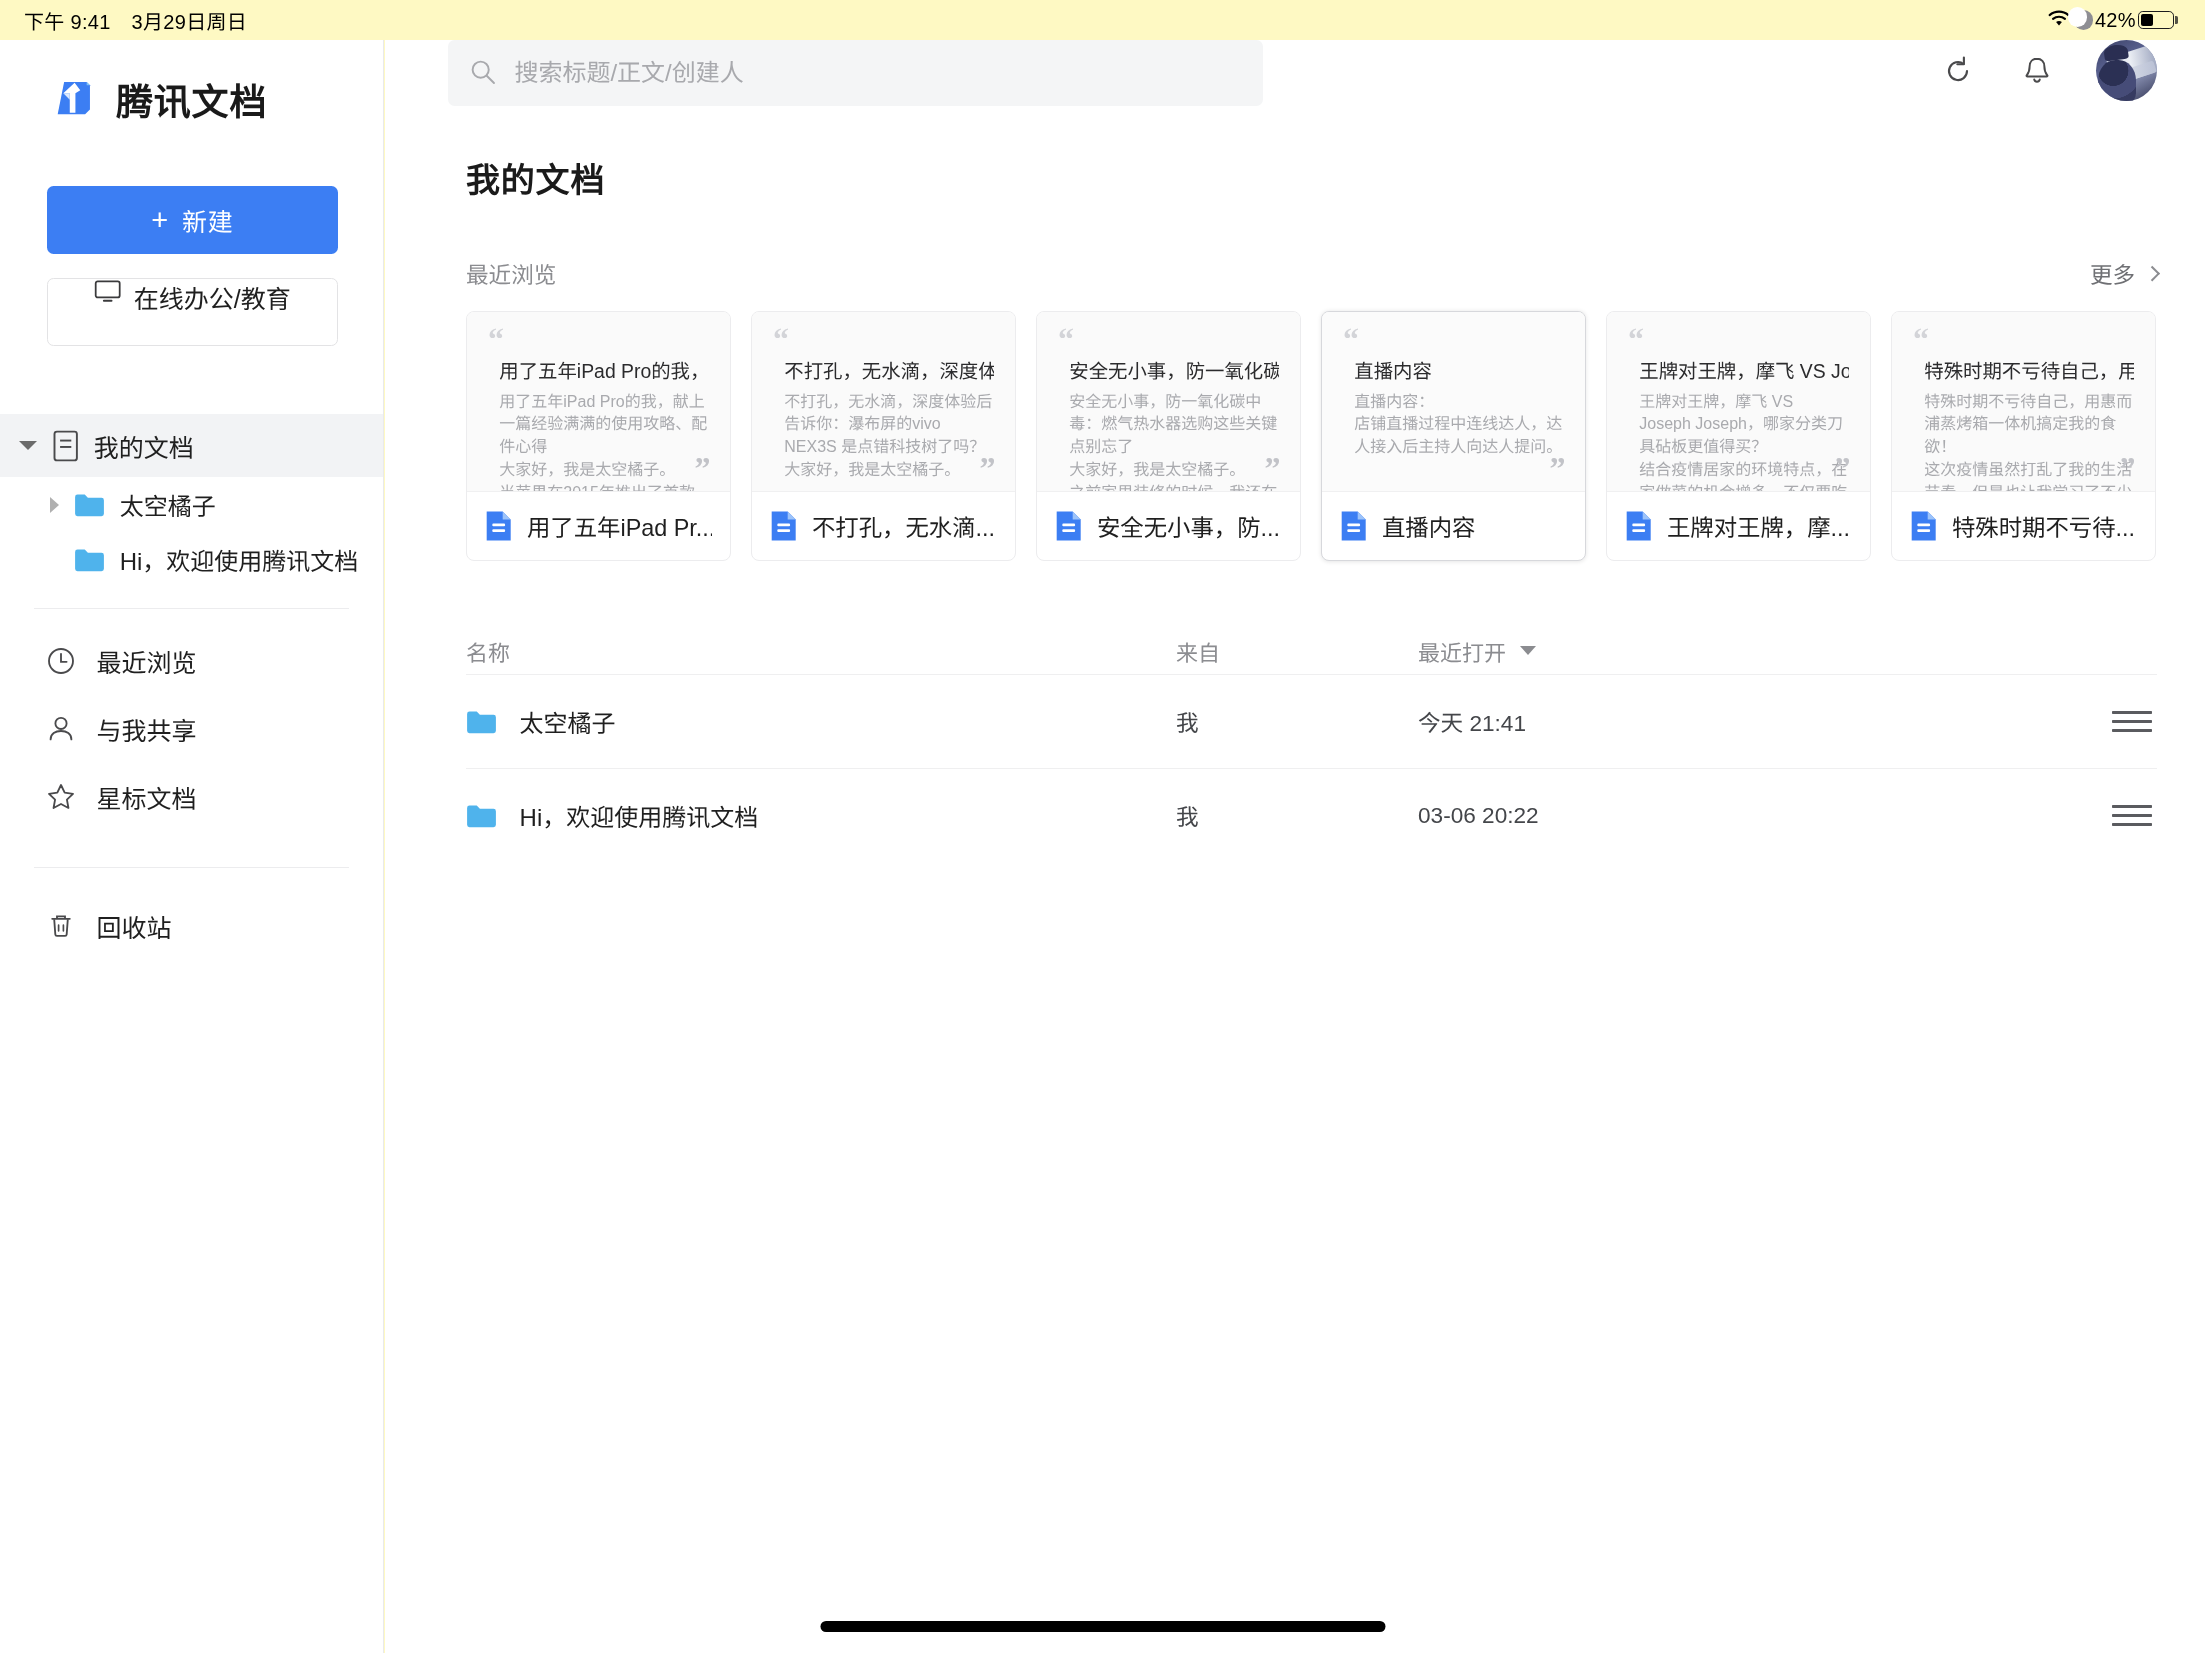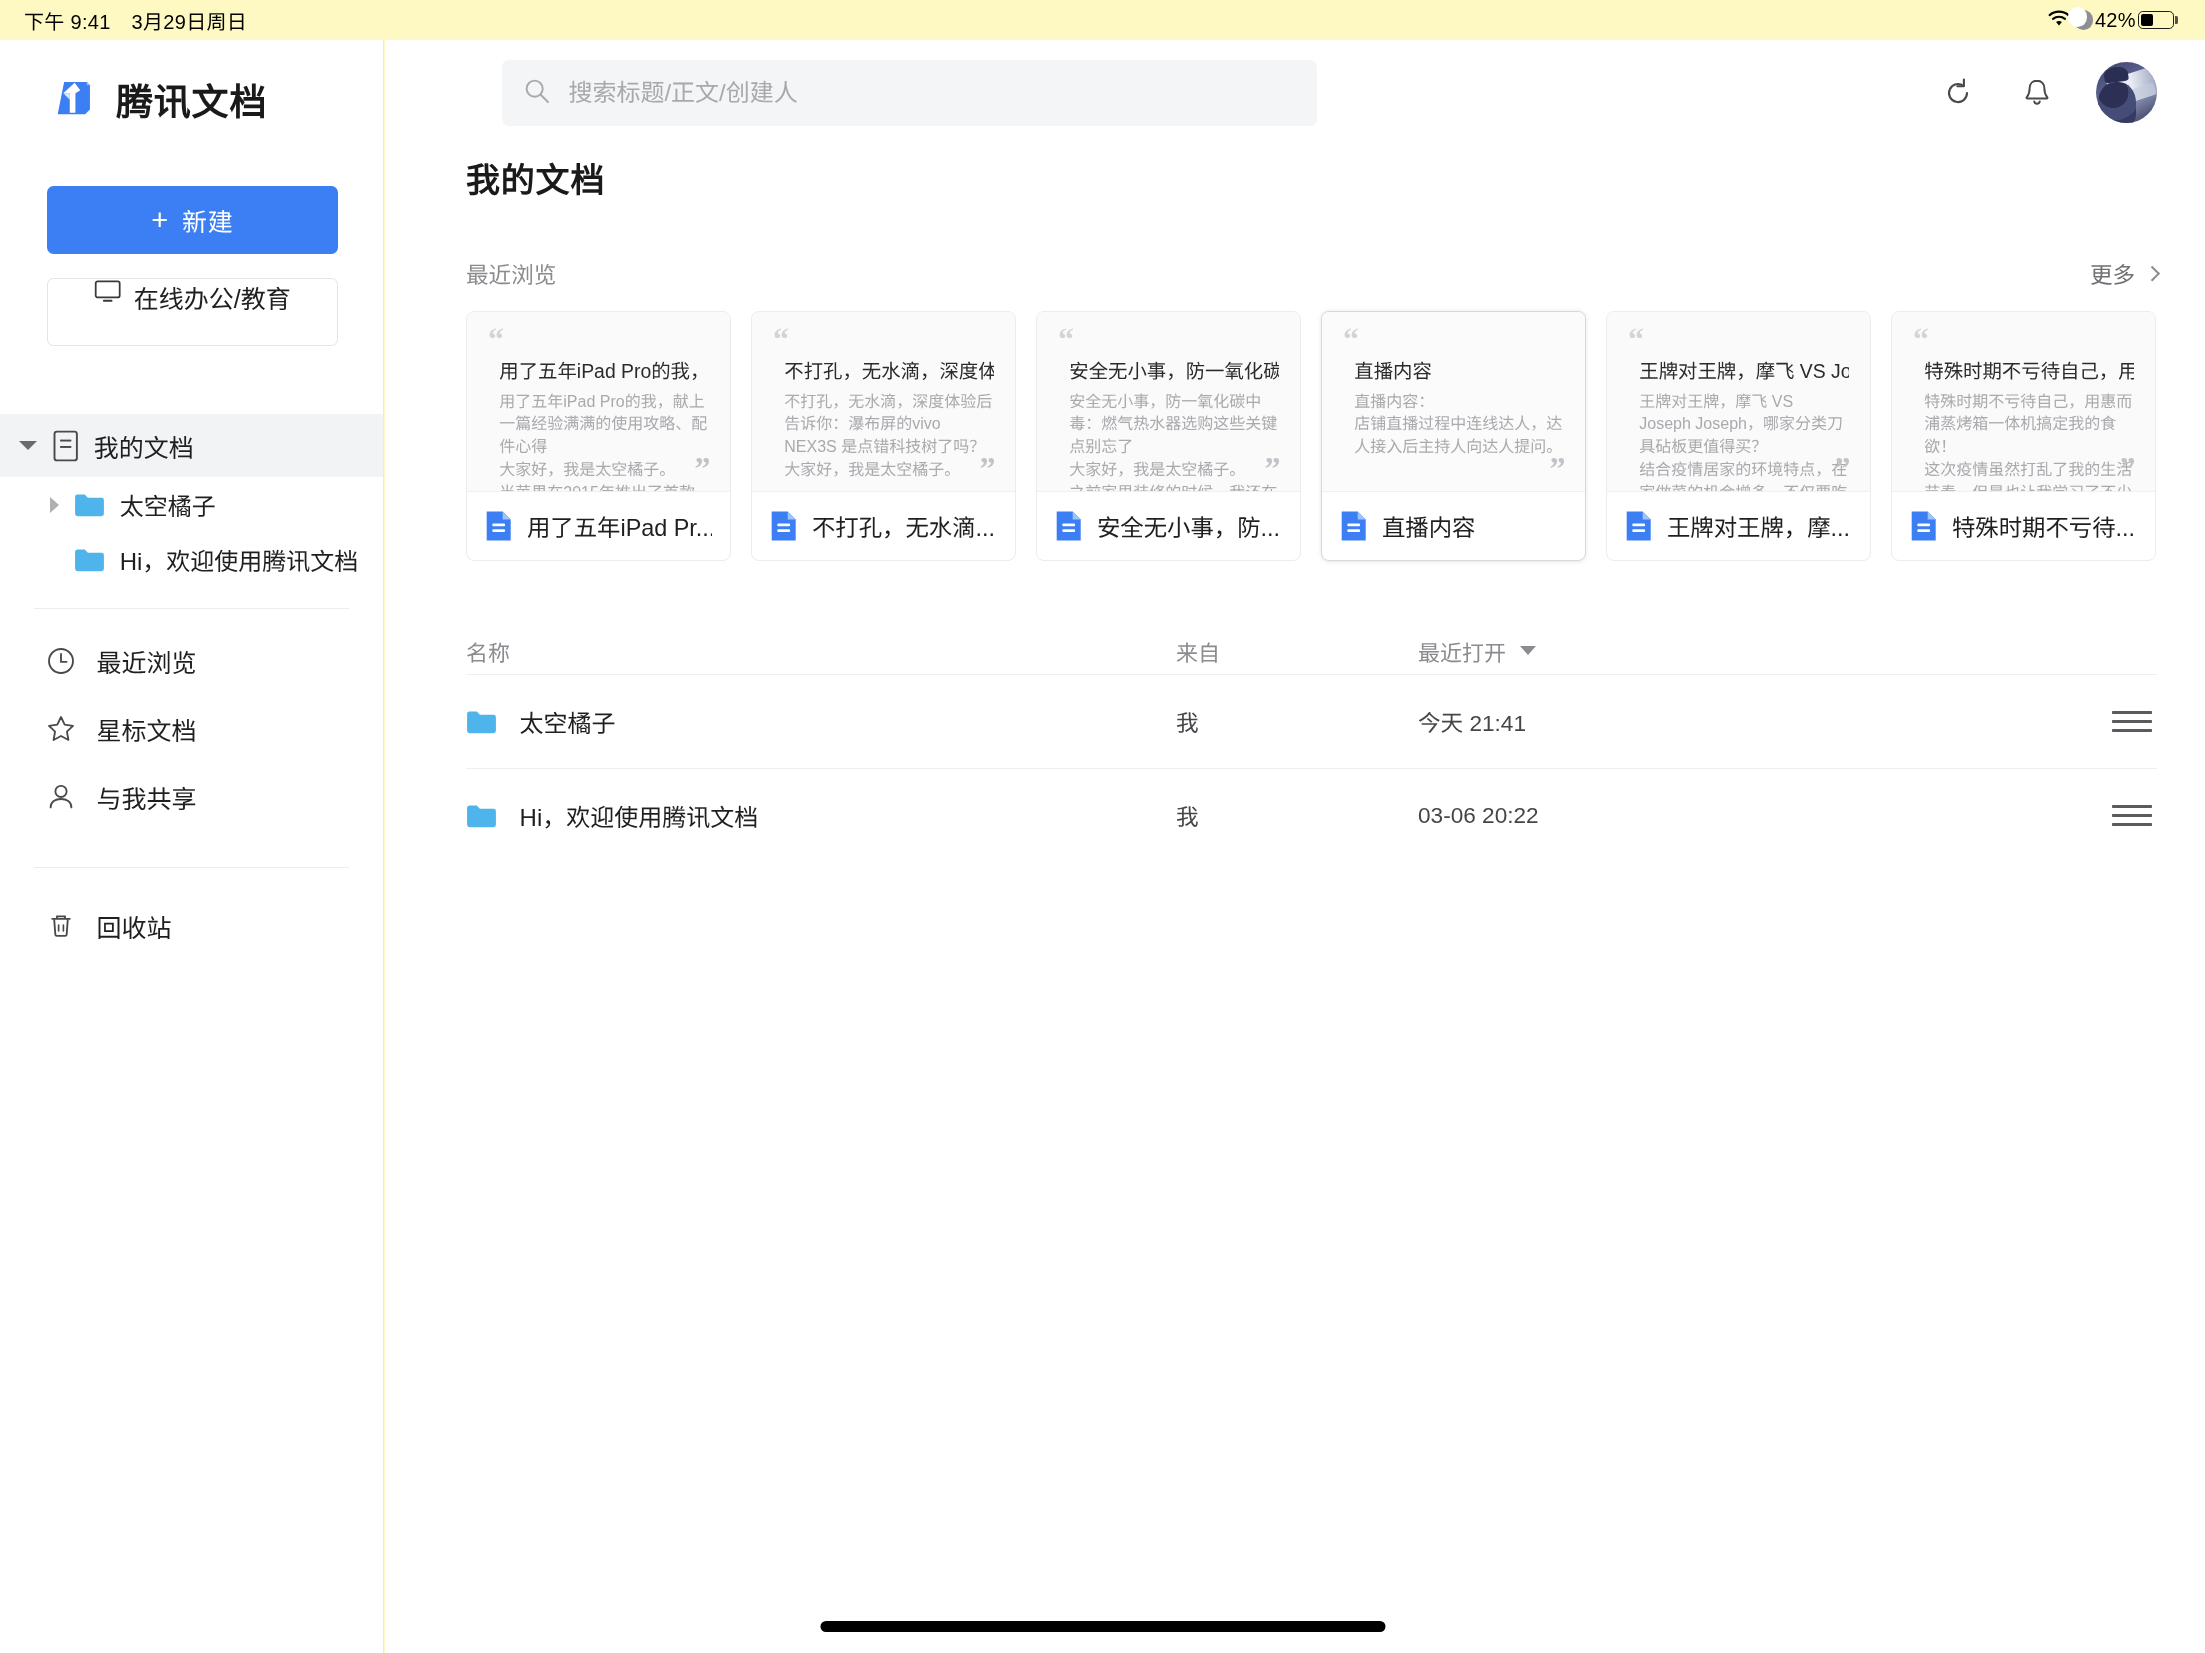--- a/index.html
+++ b/index.html
@@ -84,22 +84,22 @@
 
   .nav-list { margin-top: 18px; }
   .nav-item {
     height: 68px; display: flex; align-items: center; gap: 19.4px; padding-left: 45px; cursor: pointer;
   }
   .nav-item .ico { width: 32px; height: 32px; flex: none; display:flex; align-items:center; justify-content:center;}
   .nav-label { font-size: 25px; color: #1f1f1f; }
 
   
   .topbar {
-    position: relative; height: 105px; display: flex; align-items: center;
-    padding: 0 48px 0 117px;
+    position: relative; height: 105px; display: flex; align-items: flex-start;
+    padding: 0 48px 0 63px;
   }
   .search-box {
     width: 815px; height: 66px; background: #f4f5f6; border-radius: 6.5px;
     display: flex; align-items: center; gap: 18px; padding: 0 21px; cursor: text;
   }
   .search-input {
     border: none; outline: none; background: transparent; font-size: 24px; color: #555;
     font-family: inherit; width: 100%;
   }
   .search-input::placeholder { color: #a8a9ad; }
@@ -283,33 +283,33 @@
           <svg width="32" height="32" viewBox="0 0 40 40">
               <circle cx="20" cy="20" r="15" fill="none" stroke="#4a4a4c" stroke-width="2.3"></circle>
               <path d="M20 11v10h7" fill="none" stroke="#4a4a4c" stroke-width="2.3" stroke-linecap="round"></path>
             </svg>
         </span>
         <span class="nav-label">最近浏览</span>
       </div>
       <div class="nav-item">
         <span class="ico">
           <svg width="32" height="32" viewBox="0 0 40 40">
-              <path d="M20 5l4.6 9.6 10.4 1.4-7.6 7.3 1.9 10.4L20 28.8 10.7 33.7l1.9-10.4L5 16l10.4-1.4z" fill="none" stroke="#4a4a4c" stroke-width="2.3" stroke-linejoin="round"></path>
-            </svg>
-        </span>
-        <span class="nav-label">星标文档</span>
+              <circle cx="20" cy="13" r="7" fill="none" stroke="#4a4a4c" stroke-width="2.3"></circle>
+              <path d="M7 33c0-7 6-10.5 13-10.5S33 26 33 33" fill="none" stroke="#4a4a4c" stroke-width="2.3" stroke-linecap="round"></path>
+            </svg>
+        </span>
+        <span class="nav-label">与我共享</span>
       </div>
       <div class="nav-item">
         <span class="ico">
           <svg width="32" height="32" viewBox="0 0 40 40">
-              <circle cx="20" cy="13" r="7" fill="none" stroke="#4a4a4c" stroke-width="2.3"></circle>
-              <path d="M7 33c0-7 6-10.5 13-10.5S33 26 33 33" fill="none" stroke="#4a4a4c" stroke-width="2.3" stroke-linecap="round"></path>
-            </svg>
-        </span>
-        <span class="nav-label">与我共享</span>
+              <path d="M20 5l4.6 9.6 10.4 1.4-7.6 7.3 1.9 10.4L20 28.8 10.7 33.7l1.9-10.4L5 16l10.4-1.4z" fill="none" stroke="#4a4a4c" stroke-width="2.3" stroke-linejoin="round"></path>
+            </svg>
+        </span>
+        <span class="nav-label">星标文档</span>
       </div>
     </div>
 
     <div class="divider" style="margin-top:36px"></div>
 
     <div class="nav-list" style="margin-top:24px">
       <div class="nav-item">
         <span class="ico">
           <svg width="32" height="32" viewBox="0 0 40 40">
               <path d="M9 11h22" stroke="#4a4a4c" stroke-width="2.3" stroke-linecap="round"></path>

